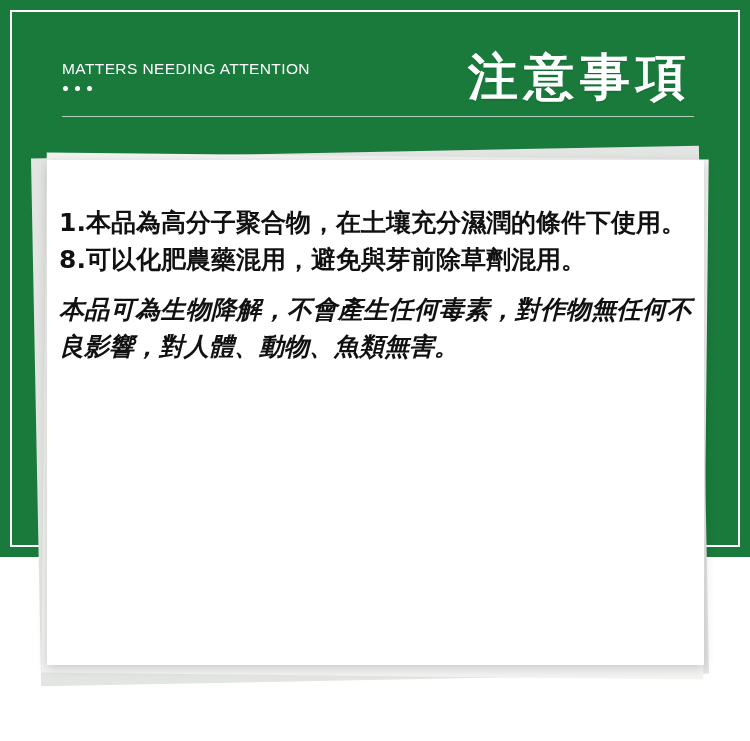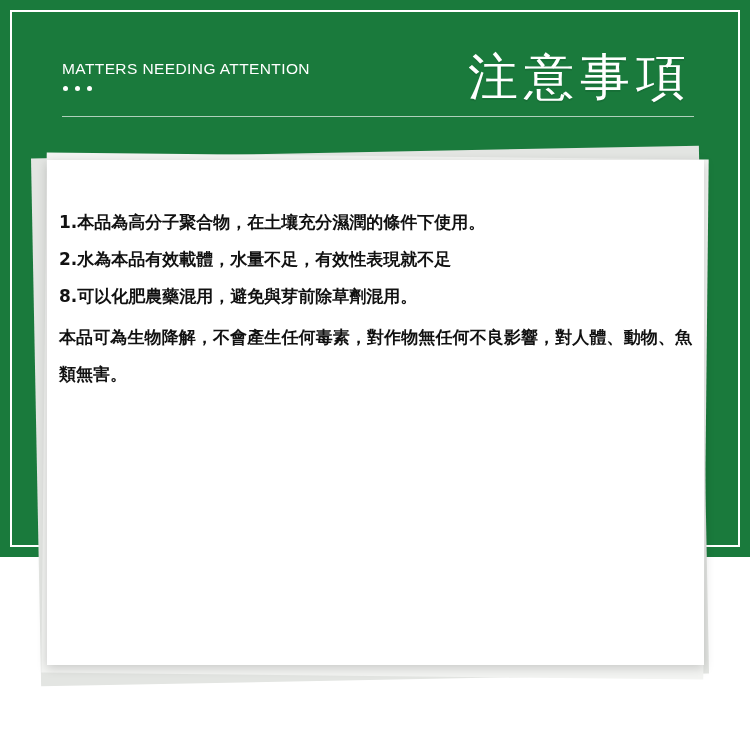--- a/index.html
+++ b/index.html
@@ -62,21 +62,21 @@
     height: 5px;
     background: #ffffff;
     border-radius: 50%;
   }
   .header-cn {
     position: absolute;
     right: 58px;
     top: 8px;
     color: #ffffff;
     font-size: 50px;
-    font-weight: normal;
+    font-weight: bold;
     letter-spacing: 6px;
     font-family: "DejaVu Sans", "Liberation Sans", sans-serif;
     white-space: nowrap;
     text-shadow: 0 2px 0 rgba(0,0,0,0.08);
     margin-left: 16px;
   }
   .header-rule {
     position: absolute;
     left: 62px;
     top: 80px;
@@ -115,29 +115,30 @@
   }
   .card-inner {
     position: absolute;
     left: 12px;
     top: 44px;
     right: 12px;
     bottom: 20px;
   }
   .line {
     color: #111111;
-    font-size: 17px;
+    font-size: 25px;
     font-weight: bold;
     line-height: 37px;
     font-family: "DejaVu Sans", "Liberation Sans", sans-serif;
     letter-spacing: 0px;
     text-align: justify;
   }
   .line.tail {
-    margin-top: 4px;
+    margin-top: 13px;
+    font-style: italic;
   }
 </style>
 </head>
 <body>
 
 <div class="poster">
 
   <div class="frame"></div>
 
   <div class="header">
@@ -150,19 +151,18 @@
     <div class="header-cn">注意事項</div>
     <div class="header-rule"></div>
   </div>
 
   <div class="card-shadow"></div>
   <div class="card-shadow2"></div>
 
   <div class="card">
     <div class="card-inner">
       <div class="line">1.本品為高分子聚合物，在土壤充分濕潤的條件下使用。</div>
-      <div class="line">2.水為本品有效載體，水量不足，有效性表現就不足</div>
       <div class="line">8.可以化肥農藥混用，避免與芽前除草劑混用。</div>
       <div class="line tail">本品可為生物降解，不會產生任何毒素，對作物無任何不良影響，對人體、動物、魚類無害。</div>
     </div>
   </div>
 
 </div>
 
 </body></html>

